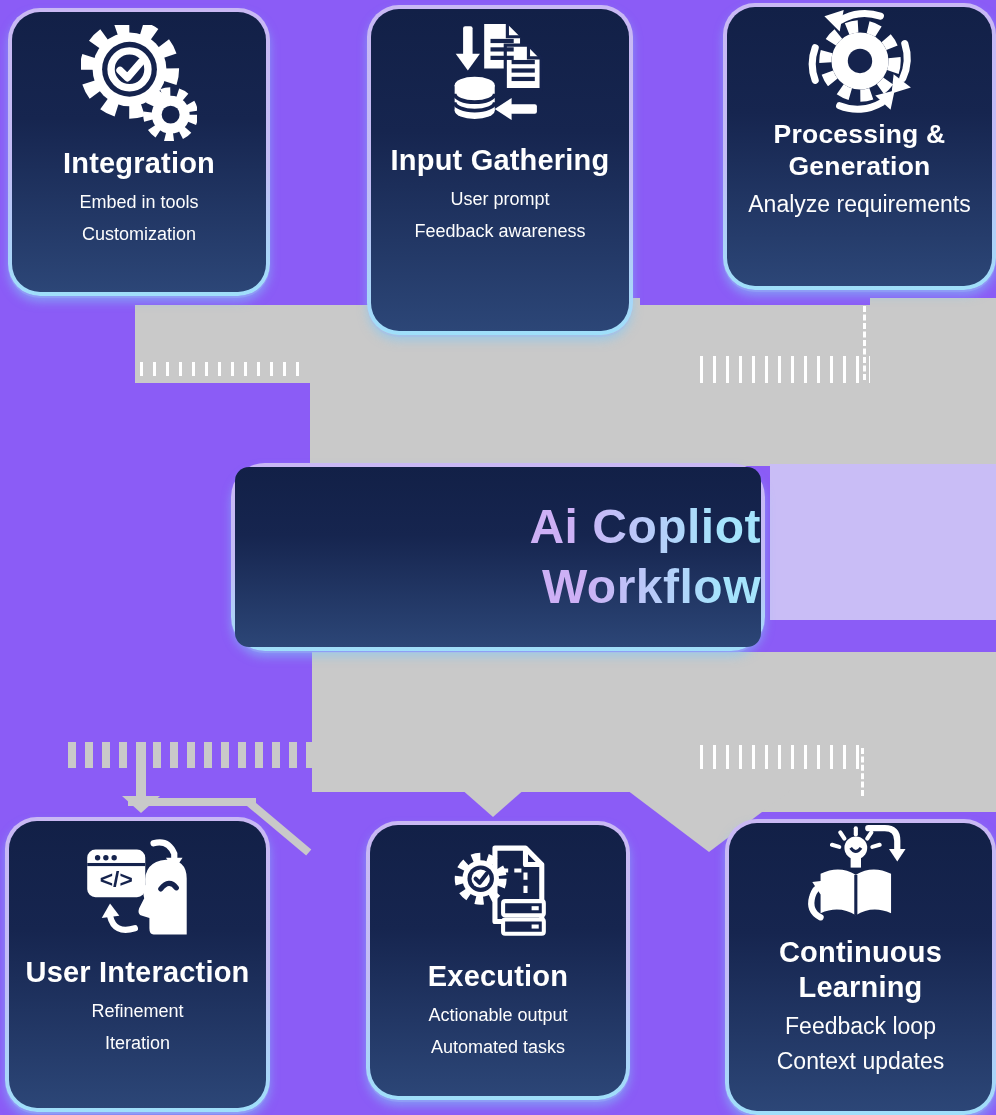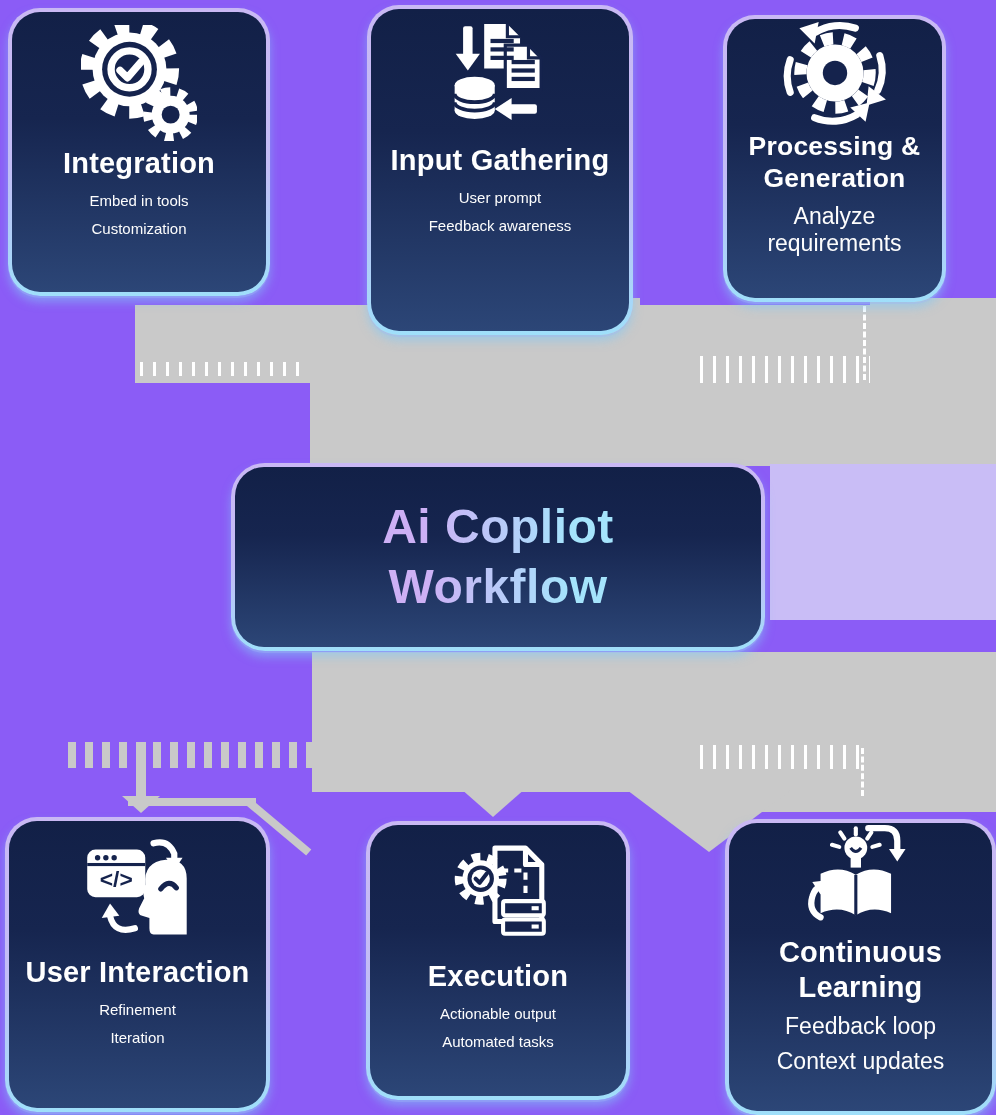--- a/index.html
+++ b/index.html
@@ -19,25 +19,25 @@
   .card{position:absolute;z-index:2;border-radius:32px;padding:4px;box-sizing:border-box;
         background:linear-gradient(180deg,#c9b8f4 0%,#c3bdf6 55%,#9fdffa 100%);
         box-shadow:0 6px 10px rgba(130,200,246,.55),0 2px 0 rgba(190,170,245,.35);}
   .card-inner{width:100%;height:100%;border-radius:28px;box-sizing:border-box;
         background:linear-gradient(180deg,#122047 0%,#16254f 38%,#2c4677 100%);
         display:flex;flex-direction:column;align-items:center;text-align:center;color:#ffffff;}
   .icon{margin-top:12px;height:118px;display:flex;align-items:center;justify-content:center;}
   .icon.short{margin-top:4px;height:104px;}
   .node-title{margin:4px 8px 0;font-size:29px;font-weight:700;line-height:1.2;letter-spacing:.2px;}
   .node-title.small{font-size:26.5px;}
-  .node-item{margin:11px 6px 0;font-size:15px;font-weight:400;color:#fdfdfd;}
+  .node-item{margin:11px 6px 0;font-size:18px;font-weight:400;color:#fdfdfd;}
   .node-item.tight{margin:8px 4px 0;font-size:23px;}
 
   
-  .center-card .card-inner{justify-content:center;border-radius:29px;}
+  .center-card .card-inner{justify-content:center;border-radius:14px;align-items:flex-end;}
   .center-title{font-size:48px;font-weight:700;line-height:1.25;letter-spacing:.5px;
         background:linear-gradient(90deg,#cdb0f5 18%,#a5e4fc 82%);
         -webkit-background-clip:text;background-clip:text;color:transparent;}
 </style>
 </head>
 <body>
 
 <div class="stage">
 
   <div class="conn" style="left:135px;top:305px;width:861px;height:78px;"></div>
@@ -108,21 +108,21 @@
           <path d="M62,2 v12 h12 M82,22 v12 h12" fill="none" stroke="#15234d" stroke-width="3"></path>
           <path d="M12,68 a19,8 0 0 0 38,0 M12,76 a19,8 0 0 0 38,0" stroke="#15234d" stroke-width="3.5" fill="none"></path>
         </svg>
       </div>
       <h2 class="node-title">Input Gathering</h2>
       <p class="node-item">User prompt</p>
       <p class="node-item">Feedback awareness</p>
     </div>
   </div>
 
-  <div class="card" style="left:723px;top:15px;width:223px;height:287px;">
+  <div class="card" style="left:723px;top:3px;width:273px;height:287px;">
     <div class="card-inner">
       <div class="icon short">
         <svg width="112" height="112" viewBox="0 0 110 110">
           <circle cx="55" cy="53" r="34" fill="none" stroke="#fff" stroke-width="12" stroke-dasharray="11 10"></circle>
           <circle cx="55" cy="53" r="28" fill="#fff"></circle>
           <circle cx="55" cy="53" r="12" fill="#15234d"></circle>
           <g stroke="#fff" stroke-width="7" fill="none" stroke-linecap="round">
             <path d="M75,9 A46,46 0 0 0 36,13"></path>
             <path d="M99,36 A46,46 0 0 1 97,70"></path>
             <path d="M35,97 A46,46 0 0 0 76,94"></path>

